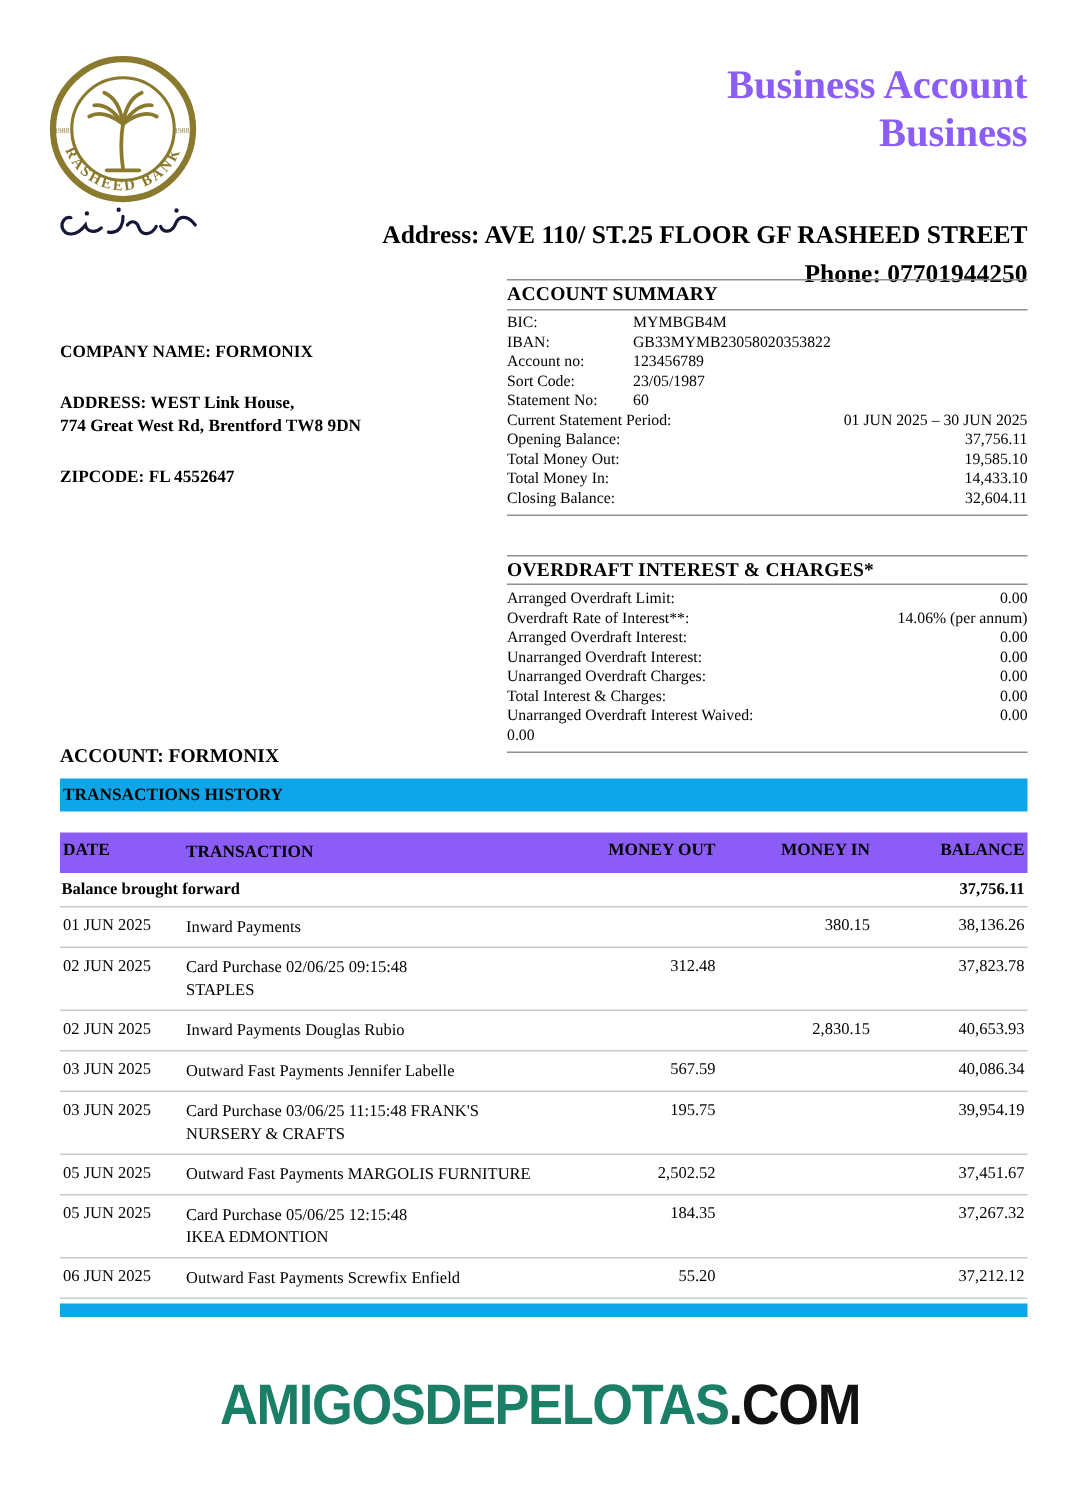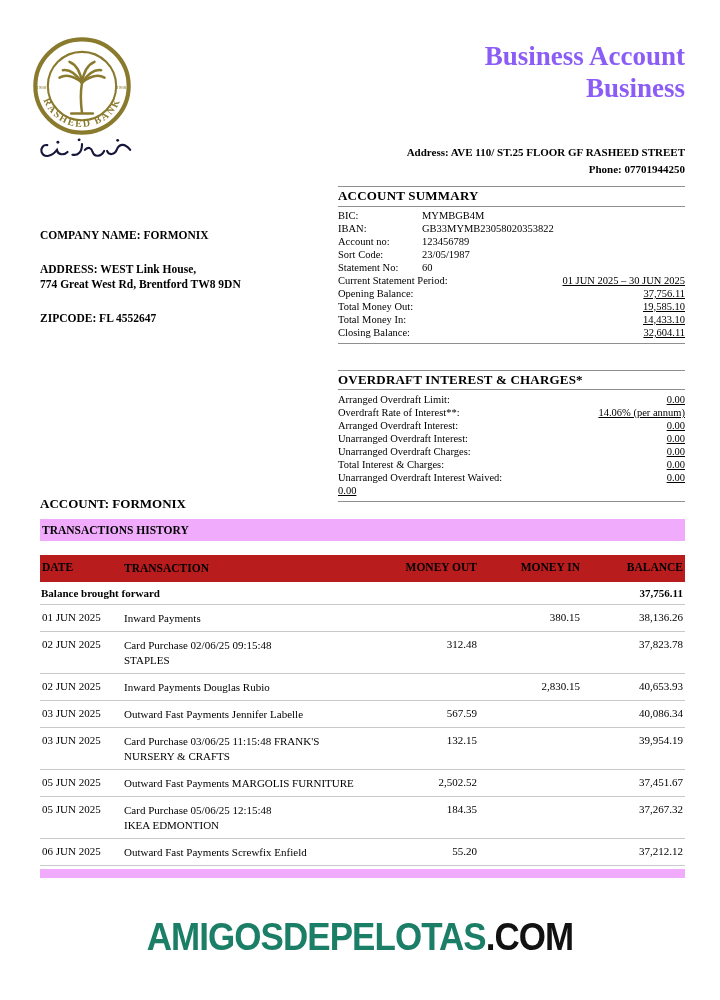--- a/index.html
+++ b/index.html
@@ -5,47 +5,47 @@
   html,body{margin:0;padding:0;background:#fff;}
   .page{position:relative;width:720px;height:1000px;background:#ffffff;overflow:hidden;
         font-family:"Liberation Serif",serif;color:#000;}
 
   
   .logo-block{position:absolute;left:26px;top:36px;width:112px;text-align:center;}
   .logo-block svg{display:block;margin:0 auto;}
   .sig{margin-top:6px;}
   .doc-title{position:absolute;right:35px;top:40px;text-align:right;font-weight:bold;
              font-size:27px;line-height:1.2;color:#8b5cf6;}
-  .contact{position:absolute;right:35px;top:144px;text-align:right;font-size:11px;
+  .contact{position:absolute;right:35px;top:144px;text-align:right;font-size:17px;
            font-weight:bold;line-height:1.55;}
 
   
   .company{position:absolute;left:40px;top:228px;font-size:11.5px;font-weight:bold;line-height:1.3;}
   .company p{margin:0 0 19px 0;}
   .company p.addr{margin-bottom:19px;}
 
   
   .right-col{position:absolute;left:338px;top:186px;width:347px;font-size:10.5px;line-height:1.12;}
   .col-heading{margin:0 0 3px 0;font-size:13px;font-weight:bold;letter-spacing:.2px;
                border-top:1px solid #8f8f8f;border-bottom:1px solid #8f8f8f;padding:2px 0;}
   .rule-block{border-bottom:1px solid #8f8f8f;padding-bottom:4px;}
   .od-block{margin-top:26px;}
   .detail-row{display:flex;padding:.6px 0;}
   .detail-row .lbl{width:84px;flex:none;}
   .detail-row .val{flex:1;}
   .figure-row{display:flex;padding:.6px 0;}
   .figure-row .lbl{flex:1;}
-  .figure-row .val{text-align:center;text-decoration:underline;}
+  .figure-row .val{text-align:center;}
 
   
   .tx-section{position:absolute;left:40px;top:496px;width:645px;}
   .account-title{font-size:13px;font-weight:bold;margin-bottom:7px;}
-  .band{background:#f0abfc;}
+  .band{background:#0ea5e9;}
   .band-history{font-weight:bold;font-size:11.5px;padding:5px 4px 5px 2px;}
-  .tx-header{display:flex;background:#b91c1c;font-weight:bold;font-size:11.5px;
+  .tx-header{display:flex;background:#8b5cf6;font-weight:bold;font-size:11.5px;
              padding:6px 0;margin-top:14px;}
   .col-date{width:82px;flex:none;padding-left:2px;}
   .col-desc{width:268px;flex:none;padding-right:10px;box-sizing:border-box;white-space:pre-line;line-height:1.3;}
   .col-out{width:85px;flex:none;text-align:right;}
   .col-in{width:103px;flex:none;text-align:right;}
   .col-bal{flex:1;text-align:right;padding-right:2px;}
   .tx-row{display:flex;align-items:flex-start;font-size:11px;padding:6px 0;
           border-bottom:1px solid #c9c9c9;}
   .bbf-row{font-weight:bold;padding:5px 0;}
   .col-bbf{flex:1;padding-left:1px;}
@@ -240,21 +240,21 @@
           <span class="col-date">03 JUN 2025</span>
           <span class="col-desc">Outward Fast Payments Jennifer Labelle</span>
           <span class="col-out">567.59</span>
           <span class="col-in"></span>
           <span class="col-bal">40,086.34</span>
         </div>
         <div class="tx-row">
           <span class="col-date">03 JUN 2025</span>
           <span class="col-desc">Card Purchase 03/06/25 11:15:48 FRANK'S
 NURSERY &amp; CRAFTS</span>
-          <span class="col-out">132.15</span>
+          <span class="col-out">195.75</span>
           <span class="col-in"></span>
           <span class="col-bal">39,954.19</span>
         </div>
         <div class="tx-row">
           <span class="col-date">05 JUN 2025</span>
           <span class="col-desc">Outward Fast Payments MARGOLIS FURNITURE</span>
           <span class="col-out">2,502.52</span>
           <span class="col-in"></span>
           <span class="col-bal">37,451.67</span>
         </div>

